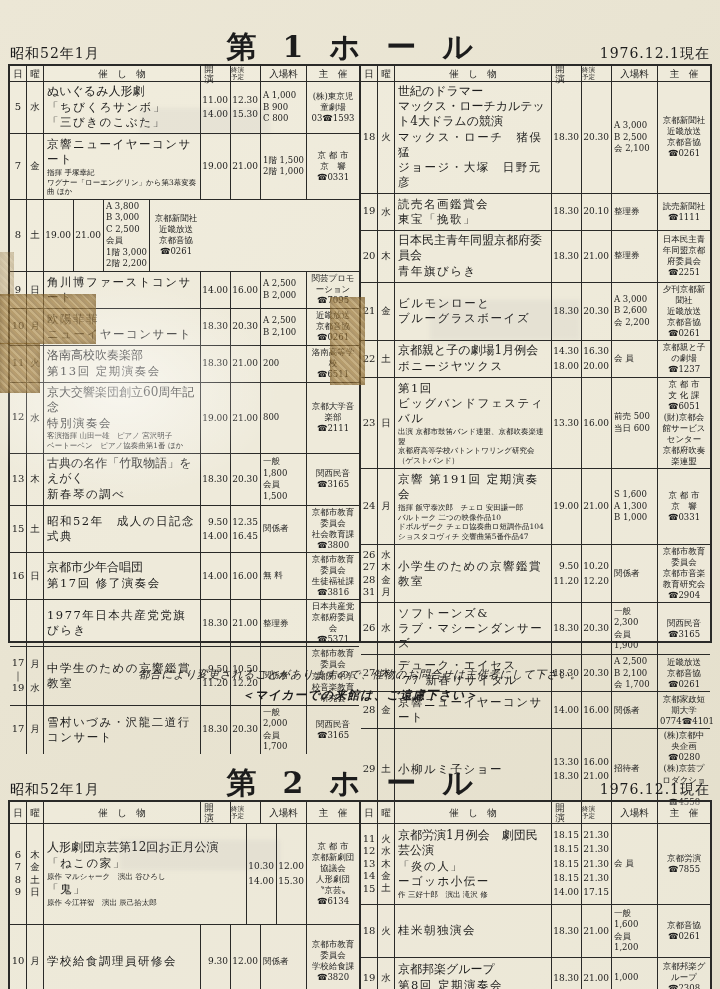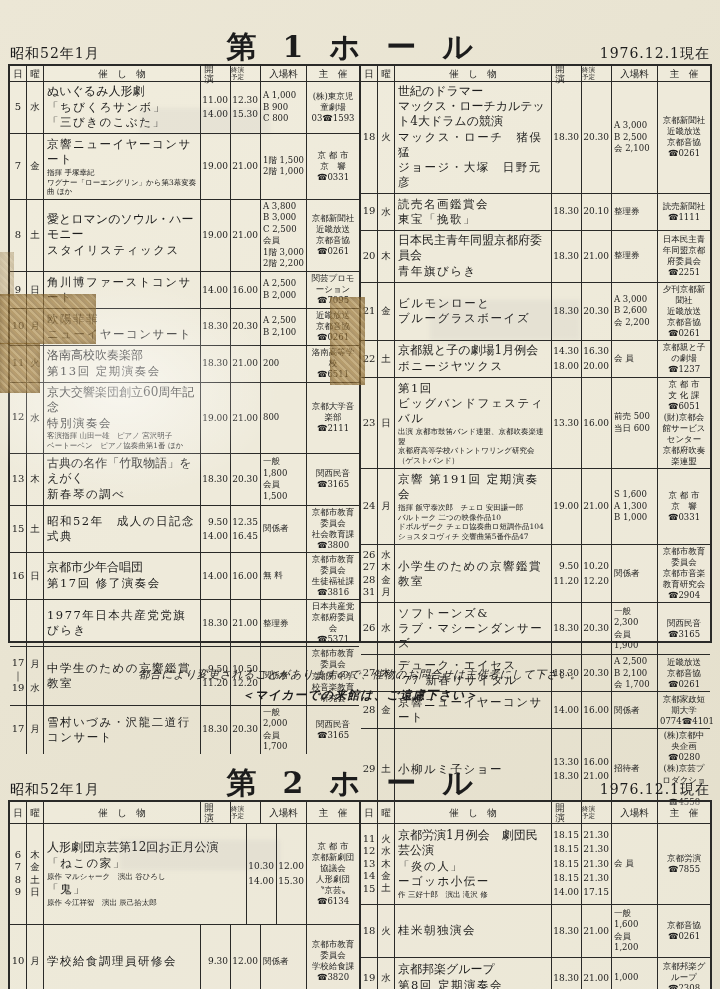--- a/index.html
+++ b/index.html
@@ -102,27 +102,20 @@
     <div class="cell c-en">21.00</div>
     <div class="cell c-pr">1階 1,500
 2階 1,000</div>
     <div class="cell c-org">京 都 市
 京　響
 ☎0331</div>
   </div>
           <div class="brow">
     <div class="cell c-day">8</div>
     <div class="cell c-wk">土</div>
-    <div class="cell c-ev">
-      <span class="ev-note">愛とロマンのソウル・ハーモニー</span>
-      <span class="ev-title">スタイリスティックス</span>
-      
-      
-      
-    </div>
     <div class="cell c-st">19.00</div>
     <div class="cell c-en">21.00</div>
     <div class="cell c-pr">A 3,800
 B 3,000
 C 2,500
 会員
 1階 3,000
 2階 2,200</div>
     <div class="cell c-org">京都新聞社
 近畿放送

